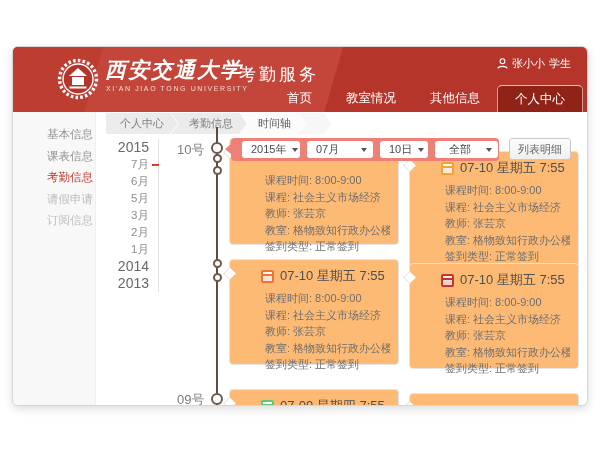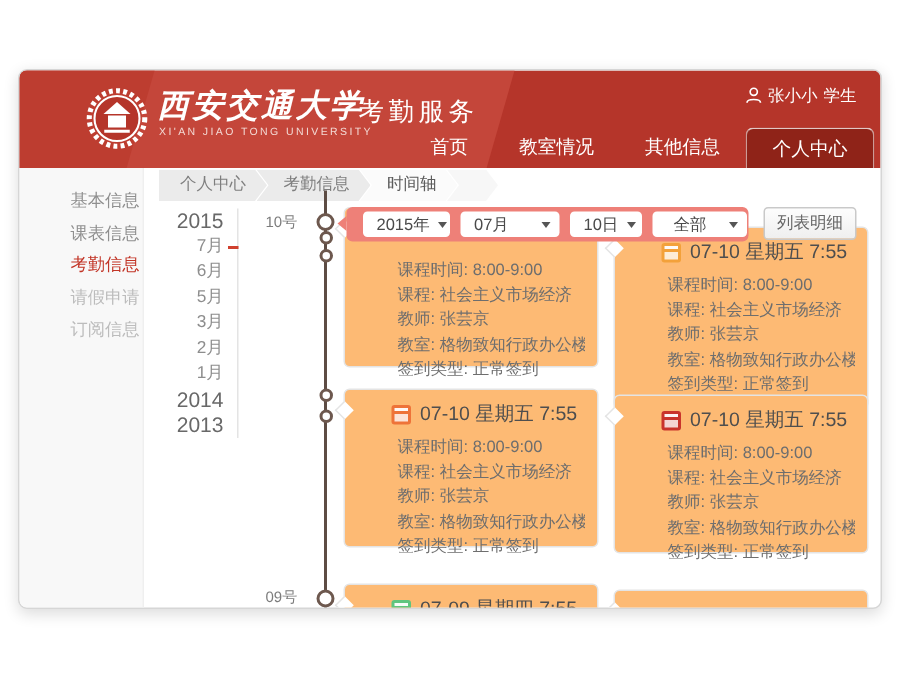--- a/index.html
+++ b/index.html
@@ -48,21 +48,21 @@
   .ynav-item { position:relative; line-height:17px; cursor:pointer; }
   .ynav-item.year { font-size:14px; color:#686868;text-align:right; }
   .ynav-item.month { font-size:11.5px; color:#8d8d8d; }
   .ynav-tick { position:absolute; right:-10px; top:8px; width:7px; height:2px; background:#d0402e; }
 
   
   .tline { position:absolute; left:203px; top:80px; bottom:0; width:2px; background:#5d4c44; }
   .dot { position:absolute; background:#fff; border:2px solid #6d584e; border-radius:50%; z-index:3; }
   .dot.big { width:12px; height:12px; }
   .dot.small { width:9px; height:9px; }
-  .day-label { position:absolute; font-size:10px; color:#7c7c7c; white-space:nowrap; }
+  .day-label { position:absolute; font-size:13px; color:#7c7c7c; white-space:nowrap; }
 
   
   .filterbar { position:absolute; left:218px; top:91px; width:268px; height:23px; background:#ee8078;
                border-radius:4px; z-index:6; display:flex; align-items:center; gap:7px; padding-left:11px; }
   .filterbar::before { content:""; position:absolute; left:-6px; top:6px; width:0; height:0;
                border-top:5.5px solid transparent; border-bottom:5.5px solid transparent; border-right:6px solid #ee8078; }
   .dd { background:#fff; border-radius:3px; height:17px; display:flex; align-items:center;
         justify-content:space-between; padding:0 6px 0 9px; font-size:11px; color:#4a4a4a; cursor:pointer; white-space:nowrap; }
   .dd .chev { width:0; height:0; border-left:3.5px solid transparent; border-right:3.5px solid transparent;
               border-top:4px solid #555; margin-left:6px; }

